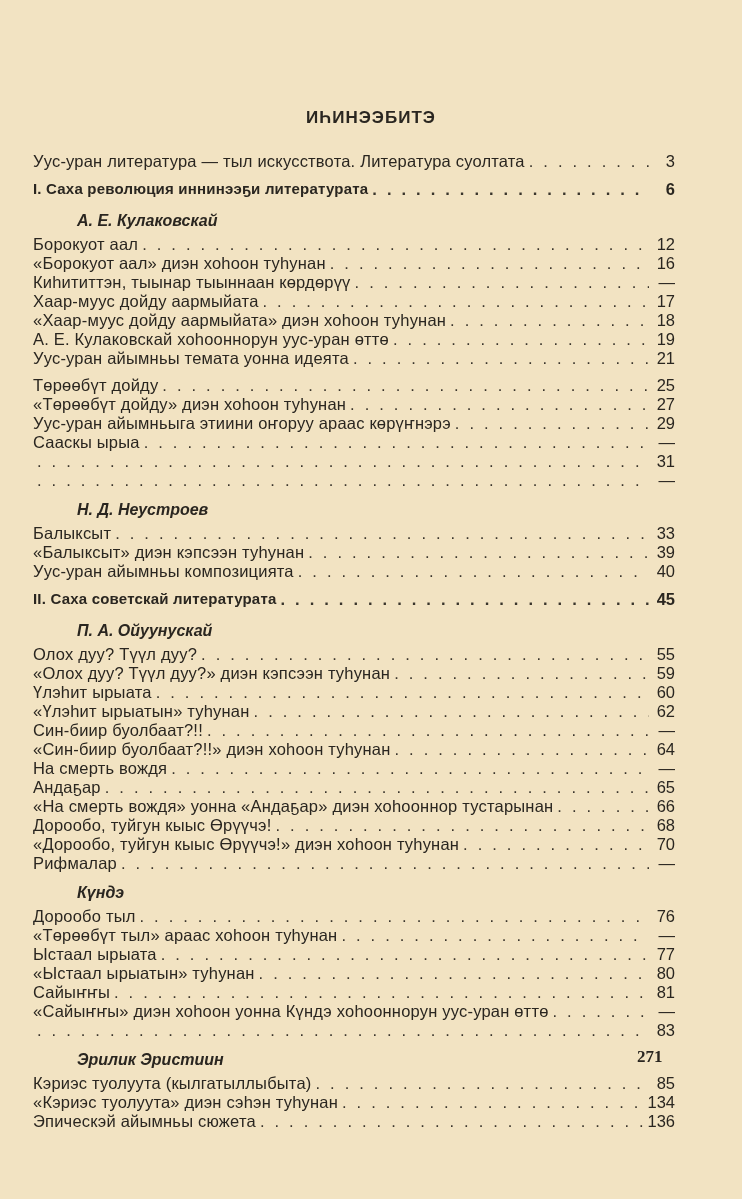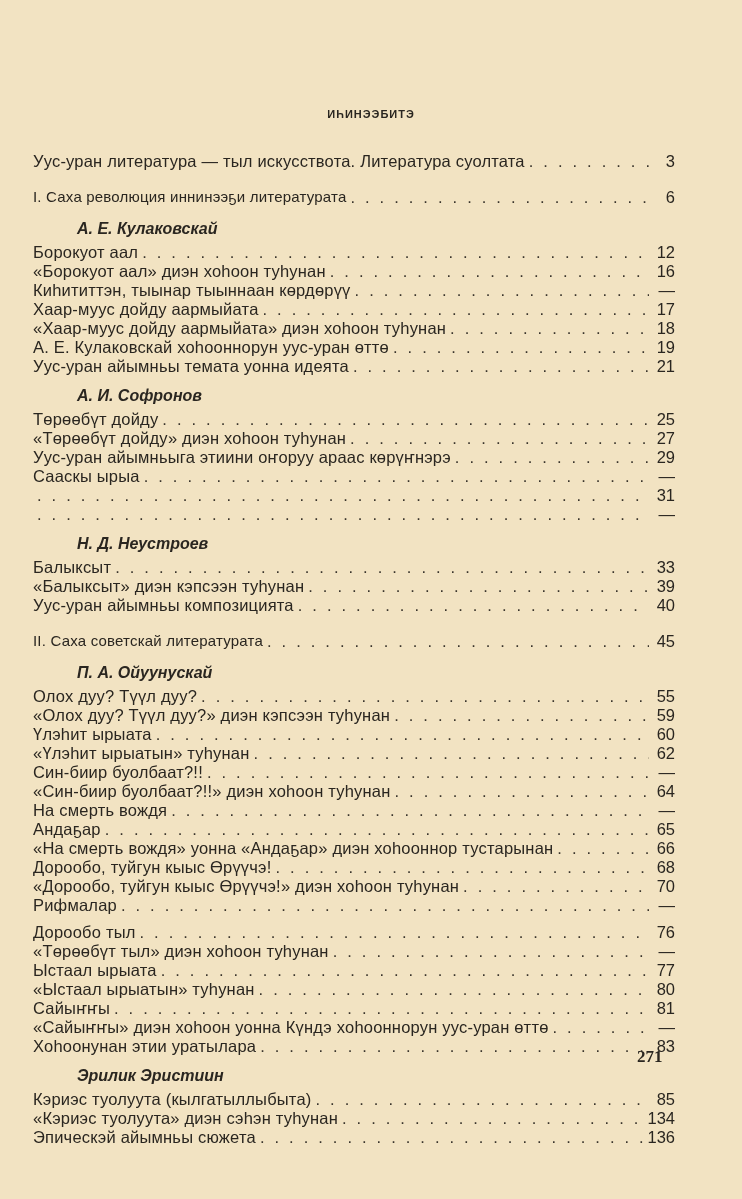--- a/index.html
+++ b/index.html
@@ -6,33 +6,33 @@
   body {
     width:742px; height:1199px;
     background:#f2e3c2;
     font-family:"Liberation Serif", serif;
     color:#2a2620;
     position:relative; overflow:hidden;
   }
   .page-title {
     position:absolute; left:0; width:742px; top:108px;
     text-align:center; font-family:"Liberation Sans", sans-serif;
-    font-weight:bold; font-size:11px; letter-spacing:1px;
+    font-weight:bold; font-size:17px; letter-spacing:1px;
   }
   #toc { position:absolute; left:33px; top:152px; width:642px; }
   .row {
     display:flex; align-items:flex-start; height:19px;
     font-size:16.5px; line-height:19px; white-space:nowrap;
     font-family:"Liberation Sans Narrow","Liberation Sans", sans-serif;
     transform-origin:left;
   }
   .row .t { flex:0 0 auto; letter-spacing:0.2px; }
   .row .d { flex:1 1 auto; overflow:hidden; letter-spacing:10px; text-align:right; margin:0 4px; color:#3a352c; }
   .row .p { flex:0 0 auto; min-width:22px; text-align:right; }
-  .part { font-weight:normal; height:24px; line-height:24px;margin-top:8px; }
+  .part { font-weight:bold; height:24px; line-height:24px; }
   .part .t { font-family:"Liberation Sans", sans-serif; font-size:15px; }
   .author {
     font-family:"Liberation Sans", sans-serif; font-weight:bold; font-style:italic;
     font-size:16px; height:24px; line-height:24px; margin-top:2px;margin-left:44px;
   }
   .gap { height:6px; }
   .pagenum {
     position:absolute; left:637px; top:1047px; font-size:17px; font-weight:bold;
   }
 </style>
@@ -84,21 +84,20 @@
       <span class="t">А. Е. Кулаковскай хоһооннорун уус-уран өттө</span>
       <span class="d">........................................................................................................................</span>
       <span class="p">19</span>
     </div>
     <div class="row">
       <span class="t">Уус-уран айымньы темата уонна идеята</span>
       <span class="d">........................................................................................................................</span>
       <span class="p">21</span>
     </div>
     <div class="gap"></div>
-    <div class="author">А. И. Софронов</div>
     <div class="gap" style="height: 2px;"></div>
     <div class="row">
       <span class="t">Төрөөбүт дойду</span>
       <span class="d">........................................................................................................................</span>
       <span class="p">25</span>
     </div>
     <div class="row">
       <span class="t">«Төрөөбүт дойду» диэн хоһоон туһунан</span>
       <span class="d">........................................................................................................................</span>
       <span class="p">27</span>
@@ -202,28 +201,29 @@
       <span class="t">«Дорообо, туйгун кыыс Өрүүчэ!» диэн хоһоон туһунан</span>
       <span class="d">........................................................................................................................</span>
       <span class="p">70</span>
     </div>
     <div class="row">
       <span class="t">Рифмалар</span>
       <span class="d">........................................................................................................................</span>
       <span class="p">—</span>
     </div>
     <div class="gap"></div>
+    <div class="author">Күндэ</div>
     <div class="gap" style="height: 2px;"></div>
     <div class="row">
       <span class="t">Дорообо тыл</span>
       <span class="d">........................................................................................................................</span>
       <span class="p">76</span>
     </div>
     <div class="row">
-      <span class="t">«Төрөөбүт тыл» диэн хоһоон туһунан</span>
+      <span class="t">«Төрөөбүт тыл» араас хоһоон туһунан</span>
       <span class="d">........................................................................................................................</span>
       <span class="p">—</span>
     </div>
     <div class="row">
       <span class="t">Ыстаал ырыата</span>
       <span class="d">........................................................................................................................</span>
       <span class="p">77</span>
     </div>
     <div class="row">
       <span class="t">«Ыстаал ырыатын» туһунан</span>
@@ -234,21 +234,20 @@
       <span class="t">Сайыҥҥы</span>
       <span class="d">........................................................................................................................</span>
       <span class="p">81</span>
     </div>
     <div class="row">
       <span class="t">«Сайыҥҥы» диэн хоһоон уонна Күндэ хоһооннорун уус-уран өттө</span>
       <span class="d">........................................................................................................................</span>
       <span class="p">—</span>
     </div>
     <div class="row">
-      <span class="t">Хоһоонунан этии уратылара</span>
       <span class="d">........................................................................................................................</span>
       <span class="p">83</span>
     </div>
     <div class="gap"></div>
     <div class="author">Эрилик Эристиин</div>
     <div class="gap" style="height: 2px;"></div>
     <div class="row">
       <span class="t">Кэриэс туолуута (кылгатыллыбыта)</span>
       <span class="d">........................................................................................................................</span>
       <span class="p">85</span>

